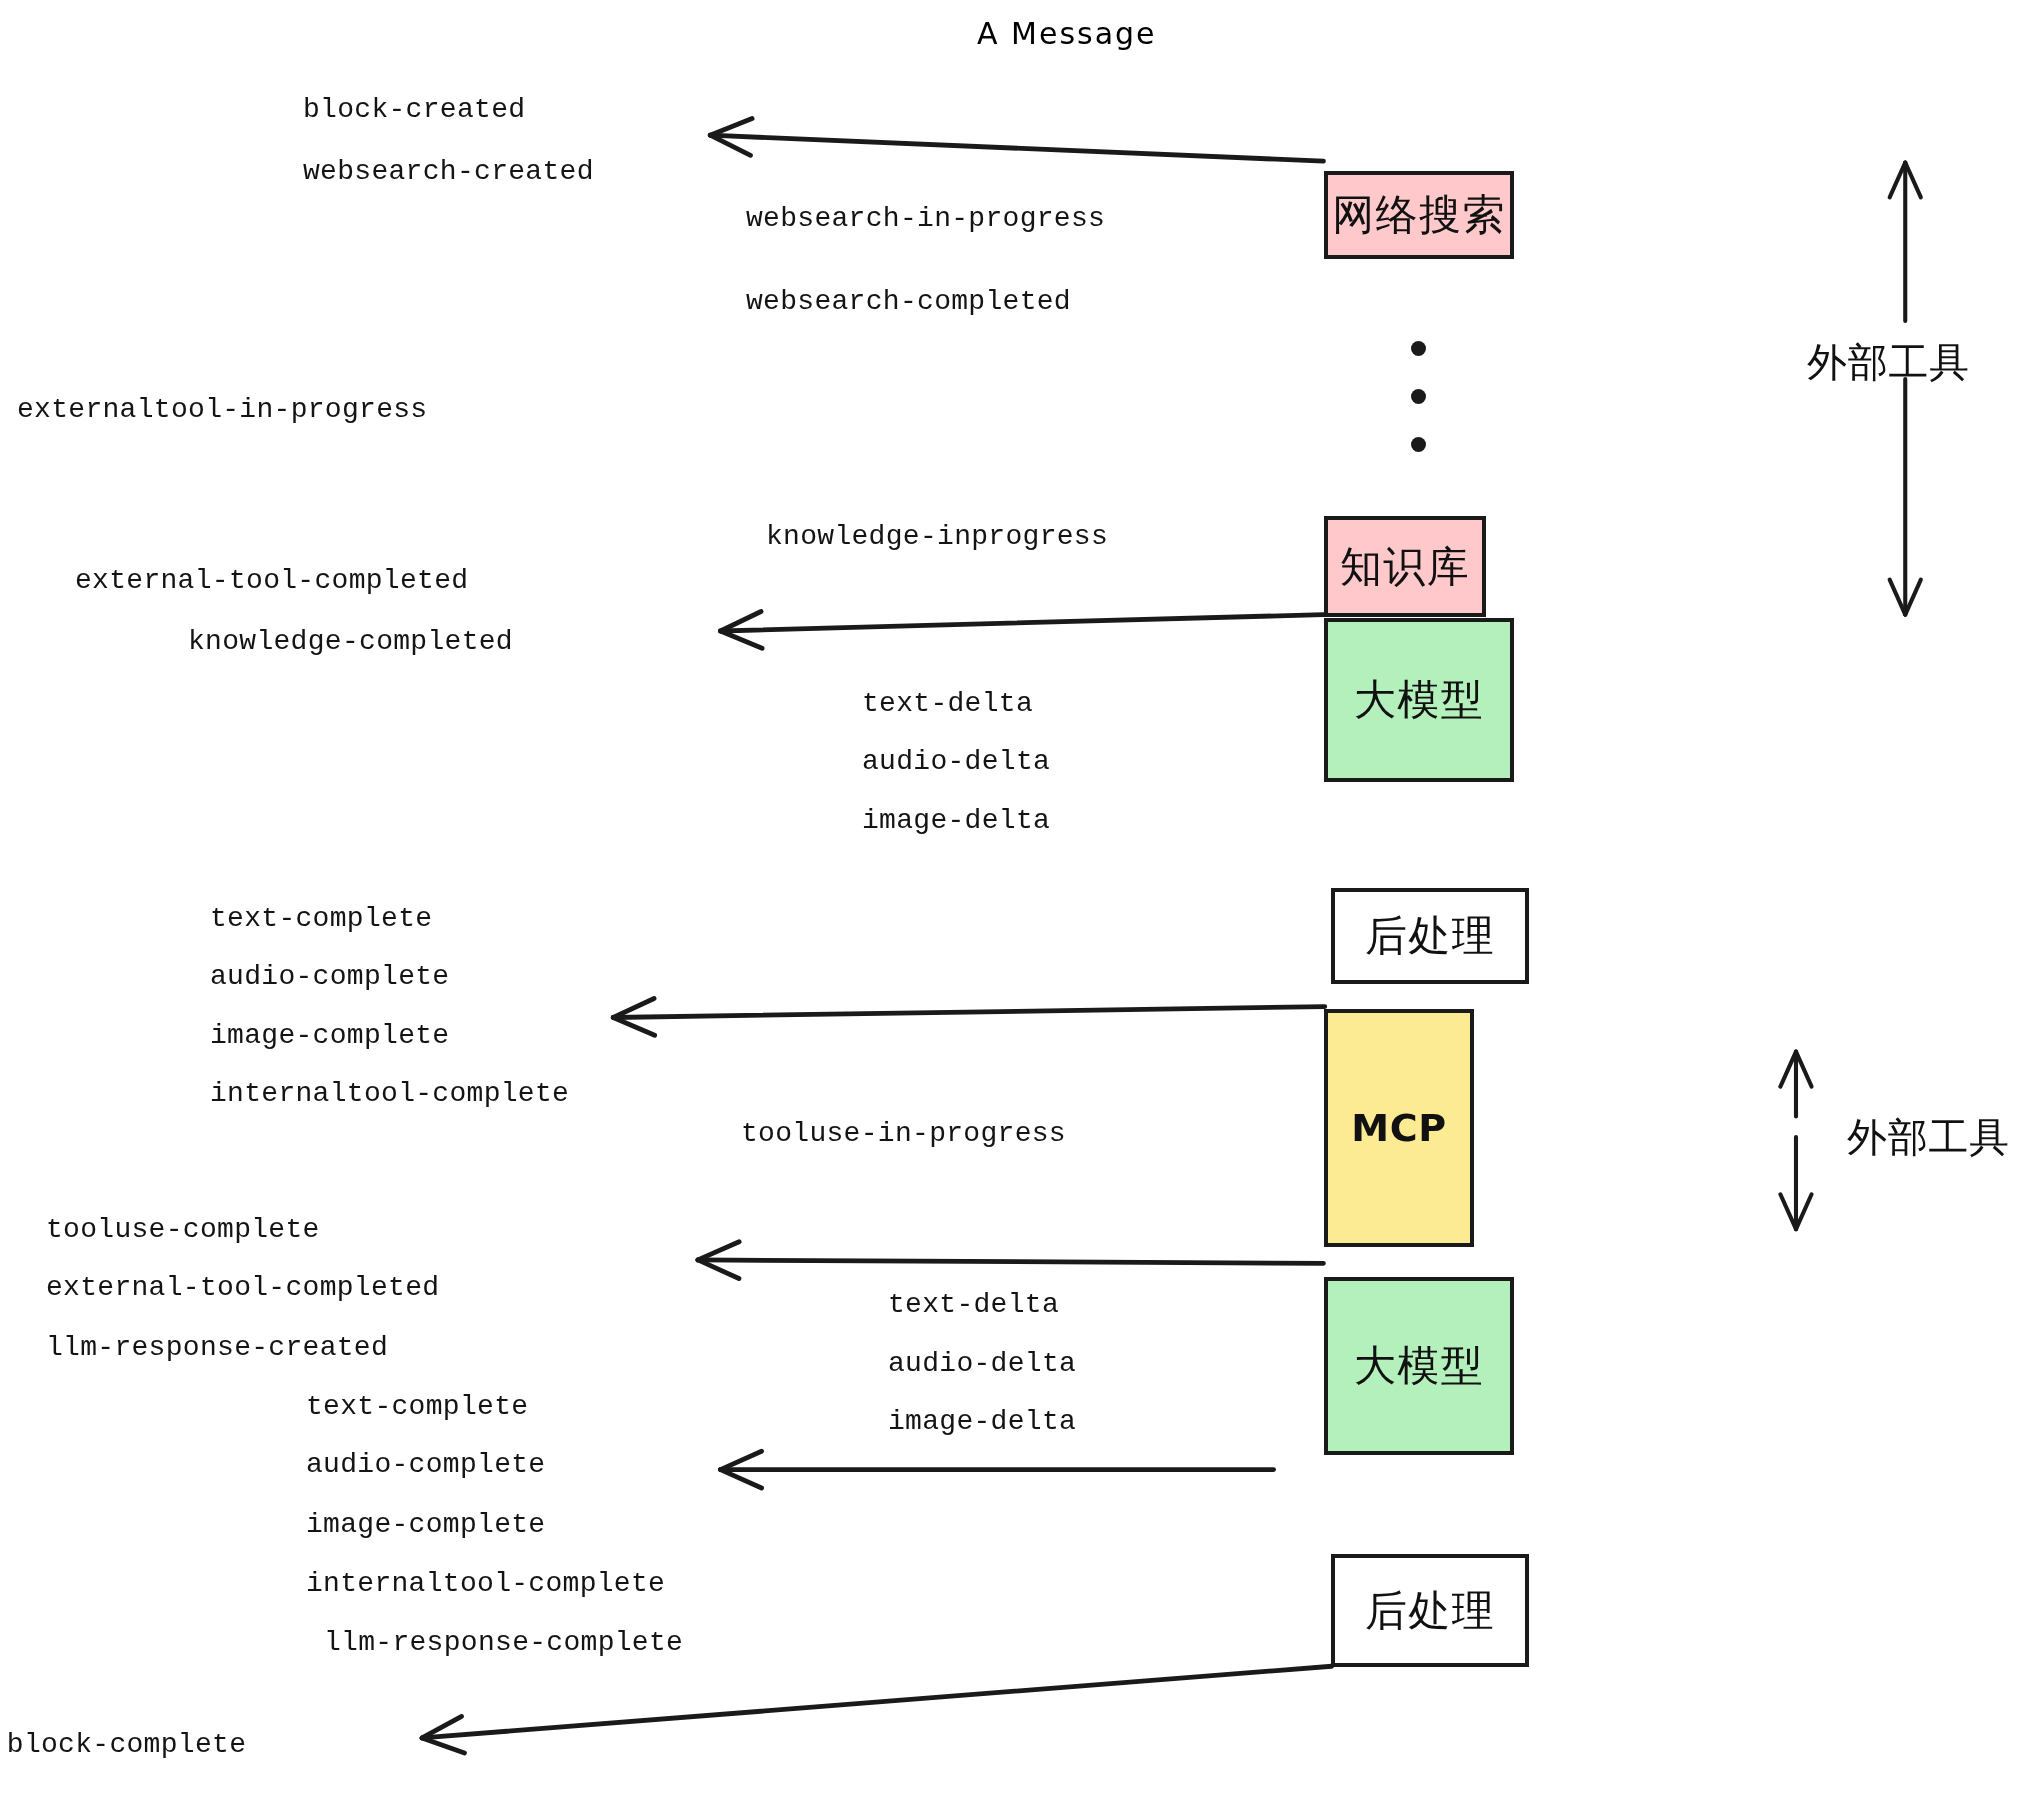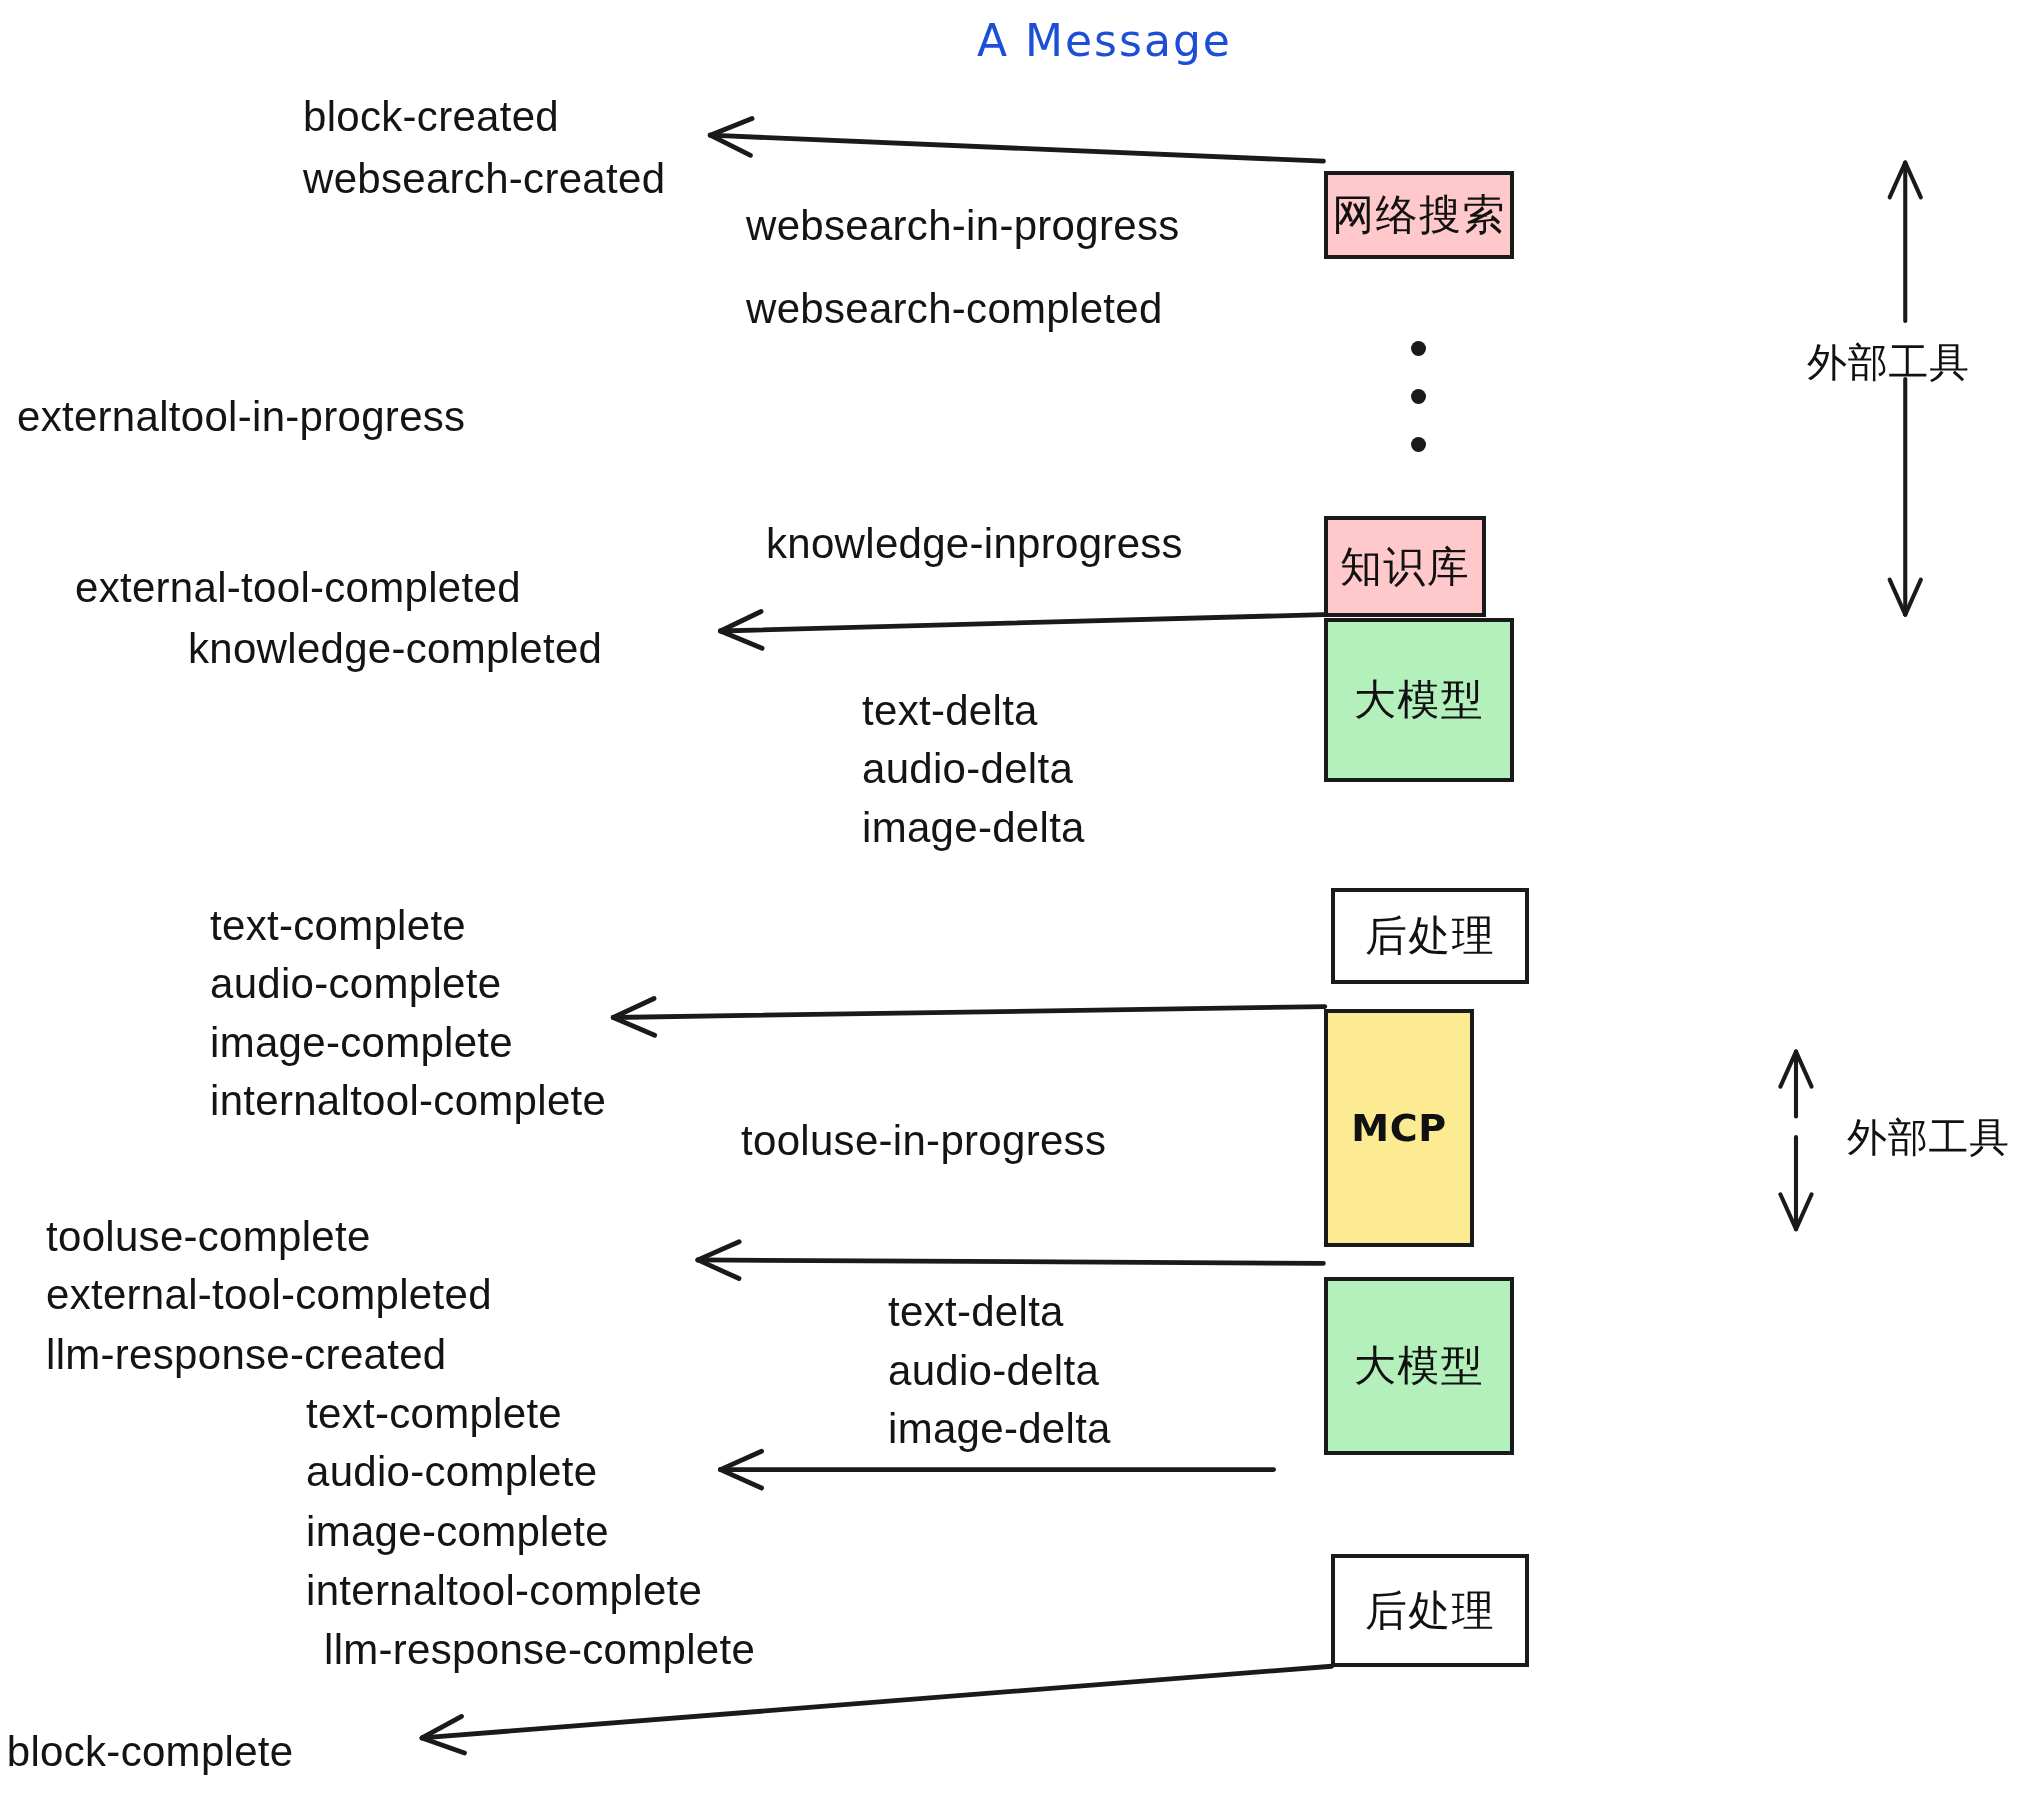--- a/index.html
+++ b/index.html
@@ -14,31 +14,31 @@
     position: relative;
     width: 2035px;
     height: 1796px;
     background: #ffffff;
     overflow: hidden;
   }
   
   .lbl {
     position: absolute;
     color: #141414;
-    font-family: Liberation Sans, sans-serif;
-    font-size: 42px;
+    font-family: Liberation Mono, monospace;
+    font-size: 28px;
     letter-spacing: 0.3px;
     white-space: nowrap;
     line-height: 1;
   }
   .title {
     position: absolute;
-    color: #1d4ed8;
-    font-family: "DejaVu Sans", "Liberation Sans", sans-serif;
-    font-size: 44px;
+    color: #000000;
+    font-family: "DejaVu Sans", "Liberation Sans", sans-serif;
+    font-size: 30px;
     letter-spacing: 2px;
     white-space: nowrap;
     line-height: 1;
   }
   
   .box {
     position: absolute;
     box-sizing: border-box;
     border: 4.1px solid #1a1a1a;
     display: flex;

